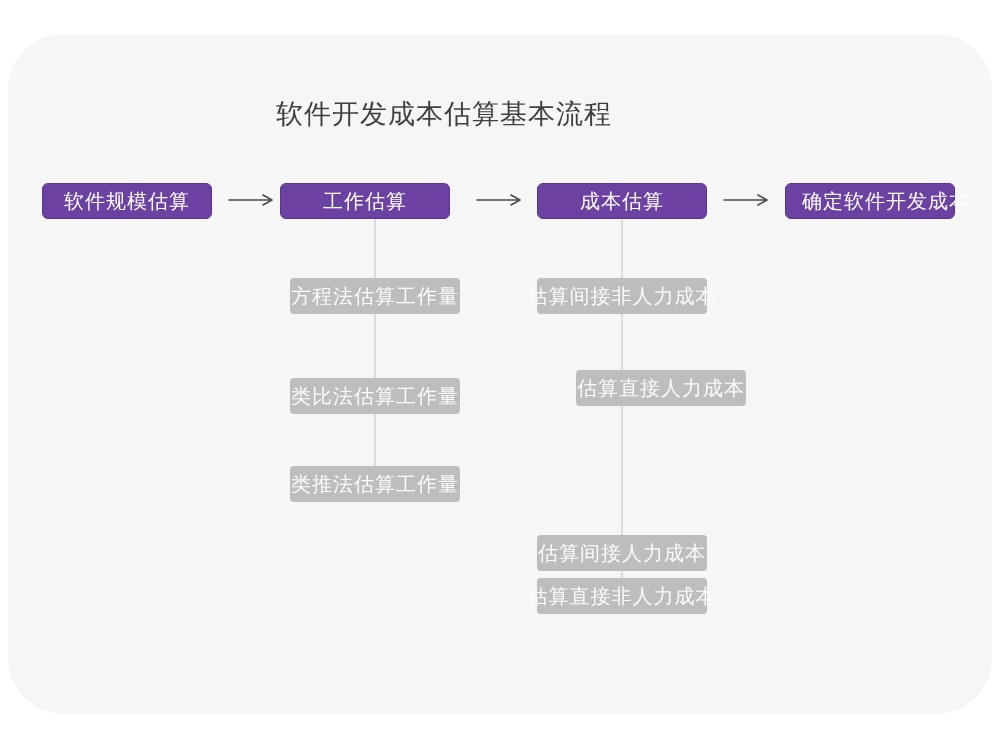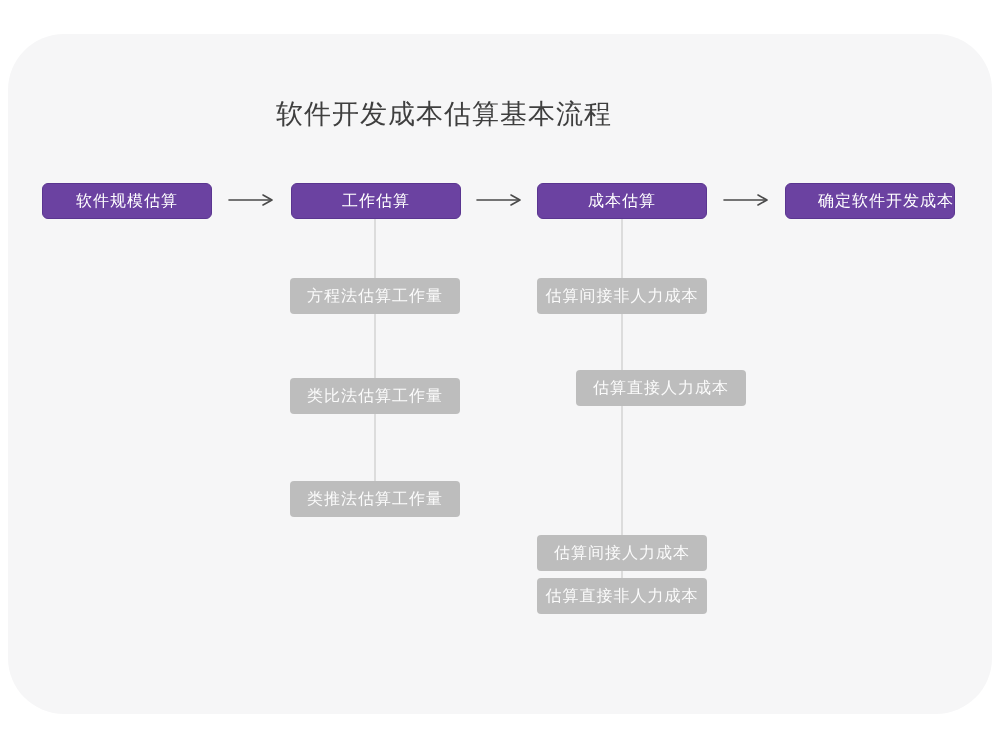--- a/index.html
+++ b/index.html
@@ -33,21 +33,21 @@
     color: var(--title-color, #3f3f3f);
     margin: 0;
   }
   .node {
     position: absolute;
     width: 170px;
     height: 36px;
     display: flex;
     align-items: center;
     justify-content: center;
-    font-size: 16px;
+    font-size: 20px;
     letter-spacing: 1px;
     box-sizing: border-box;
     white-space: nowrap;
   }
   .node.main {
     top: 183px;
     background: var(--primary, #6b42a1);
     border: 1px solid var(--primary-border, #5a3590);
     border-radius: 6px;
     color: var(--node-text, #ffffff);
@@ -84,36 +84,36 @@
 <div class="vline" style="left:374px; top:219px; height:277px;"></div>
 <div class="vline" style="left:621px; top:219px; height:377px;"></div>
 
 <div class="node main" style="left:42px;">软件规模估算</div>
 
 <svg class="arrow" style="left:228px;" width="46" height="14" viewBox="0 0 46 14">
   <line x1="1" y1="7" x2="43" y2="7"></line>
   <path d="M35 2 L44 7 L35 12"></path>
 </svg>
 
-<div class="node main" style="left:291px;">工作估算</div>
+<div class="node main" style="left:280px;">工作估算</div>
 
 <svg class="arrow" style="left:476px;" width="46" height="14" viewBox="0 0 46 14">
   <line x1="1" y1="7" x2="43" y2="7"></line>
   <path d="M35 2 L44 7 L35 12"></path>
 </svg>
 
 <div class="node main" style="left:537px;">成本估算</div>
 
 <svg class="arrow" style="left:723px;" width="46" height="14" viewBox="0 0 46 14">
   <line x1="1" y1="7" x2="43" y2="7"></line>
   <path d="M35 2 L44 7 L35 12"></path>
 </svg>
 
 <div class="node main" style="left:785px;padding-left:32px;">确定软件开发成本</div>
 
 <div class="node sub" style="left:290px; top:278px;">方程法估算工作量</div>
 <div class="node sub" style="left:290px; top:378px;">类比法估算工作量</div>
-<div class="node sub" style="left:290px; top:481px;">类推法估算工作量</div>
+<div class="node sub" style="left:290px; top:466px;">类推法估算工作量</div>
 
 <div class="node sub" style="left:537px; top:278px;">估算间接非人力成本</div>
 <div class="node sub" style="left:537px; top:370px;margin-left:39px;">估算直接人力成本</div>
 <div class="node sub" style="left:537px; top:495px;margin-top:40px;">估算间接人力成本</div>
 <div class="node sub" style="left:537px; top:578px;text-align:right;">估算直接非人力成本</div>
 
 </body></html>

